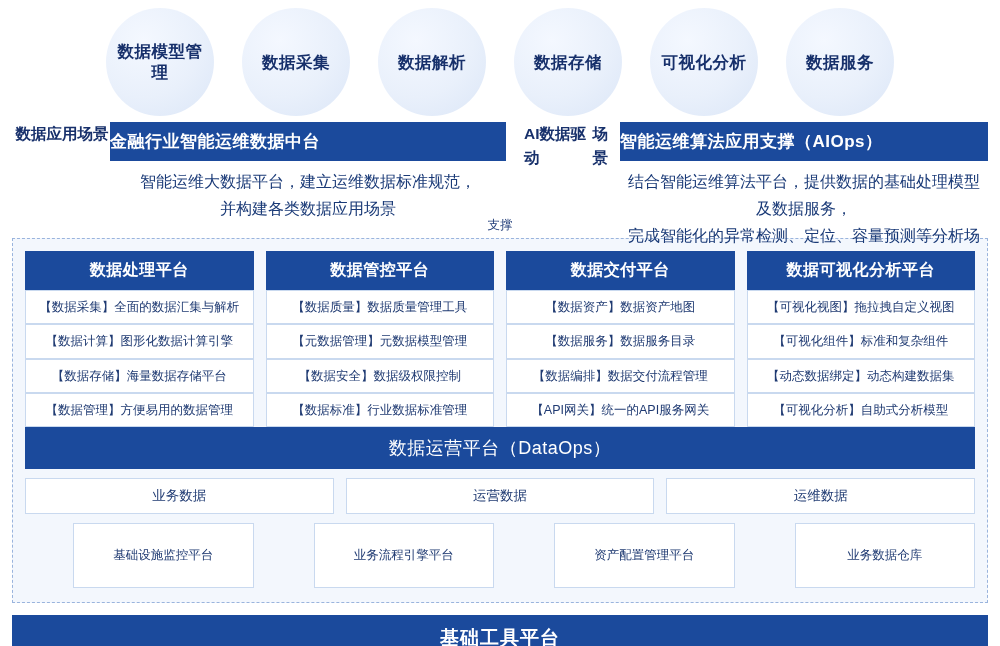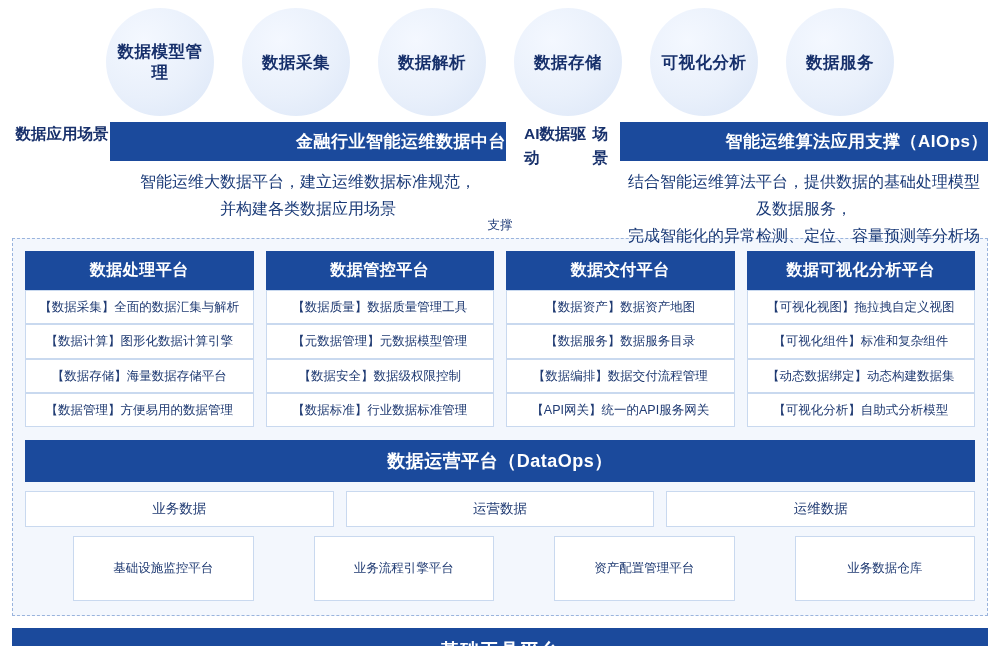--- a/index.html
+++ b/index.html
@@ -70,21 +70,21 @@
   .scenario-right {
     flex: 1;
     display: flex;
     flex-direction: column;
   }
   .scenario-title {
     background: #1b4a9c;
     color: #ffffff;
     font-size: 17px;
     font-weight: bold;
-    text-align: right;
+    text-align: left;
     padding: 8px 0;
     letter-spacing: 0.5px;
   }
   .scenario-desc {
     color: #1a3a77;
     font-size: 16px;
     line-height: 1.7;
     text-align: center;
     padding: 7px 6px 0 6px;
   }
@@ -133,25 +133,24 @@
     border: 1px solid #c9d9ef;
     color: #1f3a72;
     font-size: 12.5px;
     text-align: center;
     padding: 8px 4px;
     line-height: 1.3;
   }
 
   
   .dataops-head {
-    margin-top: 13px;
     background: #1b4a9c;
     color: #fff;
     font-size: 18px;
-    font-weight: bold;
+    font-weight: normal;
     text-align: center;
     padding: 9px 0;
     letter-spacing: 0.5px;
   }
   .data-row {
     display: flex;
     gap: 12px;
     margin-top: 9px;
   }
   .data-cell {

